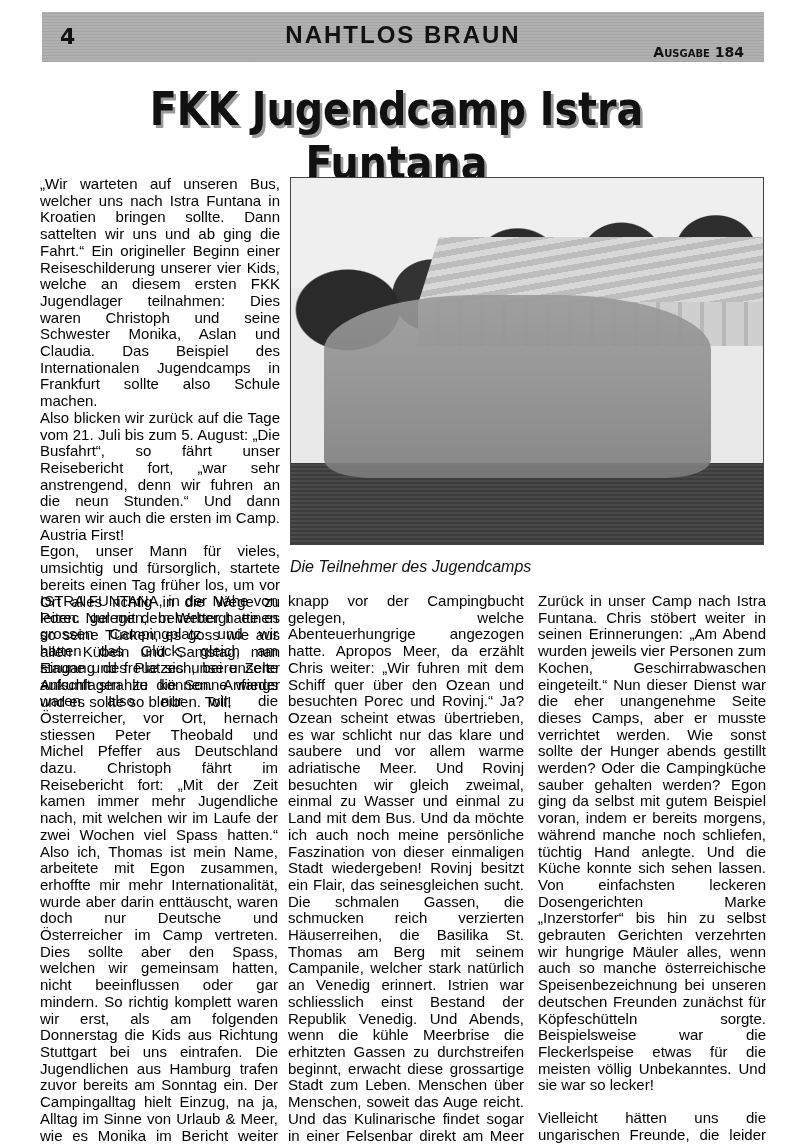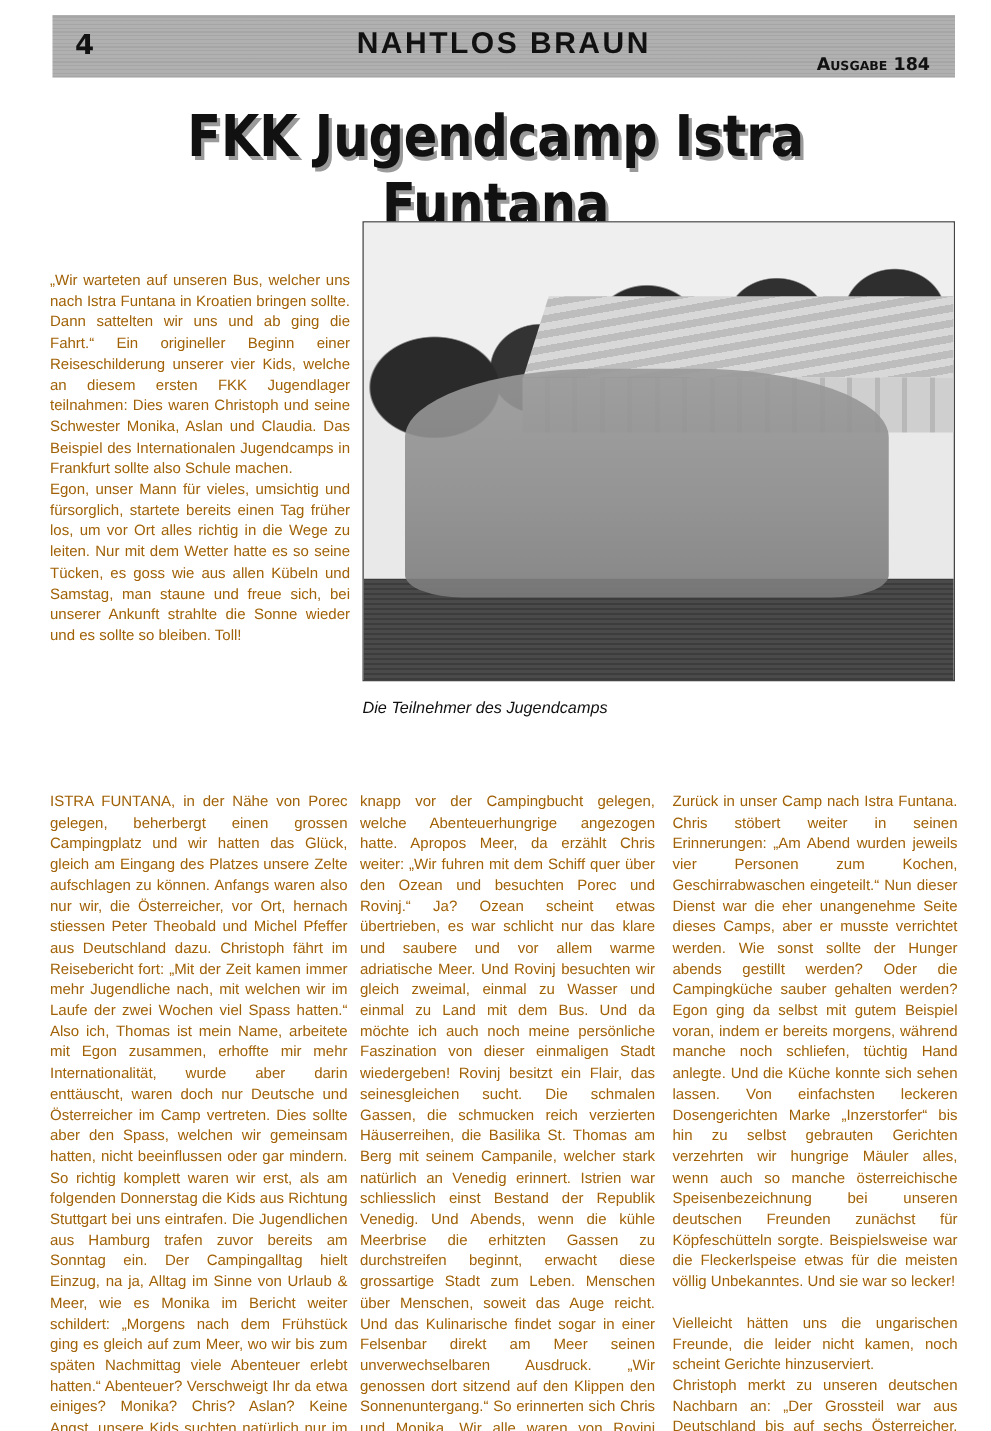--- a/index.html
+++ b/index.html
@@ -29,23 +29,22 @@
   .headline {
     position: absolute; left: 0; right: 0; top: 82px; text-align: center;
     font-family: "DejaVu Sans", sans-serif; font-weight: bold;
     font-size: 46px; letter-spacing: 0px; color: #111;
     transform: scaleX(0.86); transform-origin: center;
     text-shadow: 3px 3px 0 #9a9a9a;
   }
 
   .col {
     position: absolute; font-family: "Liberation Sans", sans-serif;
-    font-size: 12px; line-height: 16.7px; text-align: justify; color: #a16207;
+    font-size: 15px; line-height: 16.7px; text-align: justify; color: #000000;
     transform-origin: left top;
-    margin-top: 40px;
   }
   .col p { margin: 0; }
   .col p.gap { margin-top: 16px; }
 
   .col-intro { left: 40px; top: 176px; width: 240px; }
   .col-1 { left: 40px; top: 593px; width: 238px; }
   .col-2 { left: 288px; top: 593px; width: 236px; }
   .col-3 { left: 538px; top: 593px; width: 228px; }
 
   .photo {
@@ -76,36 +75,37 @@
     background: linear-gradient(180deg, #9a9a9a 0%, #8a8a8a 60%, #7c7c7c 100%);
     border-radius: 40% 40% 12% 12% / 30% 30% 10% 10%;
     opacity: 0.9;
   }
   .photo .ground {
     position: absolute; left: 0; top: 78%; width: 100%; height: 22%;
     background: repeating-linear-gradient(0deg, #3c3c3c 0 2px, #4a4a4a 2px 4px);
   }
   .caption {
     position: absolute; left: 290px; top: 558px; font-style: italic;
-    font-family: "Liberation Sans", sans-serif; font-size: 13px; color: #111;
+    font-family: "Liberation Sans", sans-serif; font-size: 16px; color: #111;
   }
 </style>
 </head>
 <body>
 
 <div class="header-bar">
   <span class="page-num">4</span>
   <span class="mag-title">NAHTLOS BRAUN</span>
   <span class="issue">Ausgabe 184</span>
 </div>
 
 <h1 class="headline">FKK Jugendcamp Istra Funtana</h1>
 
 <div class="col col-intro">
   <p>„Wir warteten auf unseren Bus, welcher uns nach Istra Funtana in Kroatien bringen sollte. Dann sattelten wir uns und ab ging die Fahrt.“ Ein origineller Beginn einer Reiseschilderung unserer vier Kids, welche an diesem ersten FKK Jugendlager teilnahmen: Dies waren Christoph und seine Schwester Monika, Aslan und Claudia. Das Beispiel des Internationalen Jugendcamps in Frankfurt sollte also Schule machen.</p>
+  <p>Also blicken wir zurück auf die Tage vom 21. Juli bis zum 5. August: „Die Busfahrt“, so fährt unser Reisebericht fort, „war sehr anstrengend, denn wir fuhren an die neun Stunden.“ Und dann waren wir auch die ersten im Camp. Austria First!</p>
   <p>Egon, unser Mann für vieles, umsichtig und fürsorglich, startete bereits einen Tag früher los, um vor Ort alles richtig in die Wege zu leiten. Nur mit dem Wetter hatte es so seine Tücken, es goss wie aus allen Kübeln und Samstag, man staune und freue sich, bei unserer Ankunft strahlte die Sonne wieder und es sollte so bleiben. Toll!</p>
 </div>
 
 <div class="photo" role="img" aria-label="Group photo of the camp participants in front of a large striped tent, trees in the background">
   <div class="sky"></div>
   <div class="trees"></div>
   <div class="tent"></div>
   <div class="tent-wall"></div>
   <div class="ground"></div>
   <div class="group"></div>

